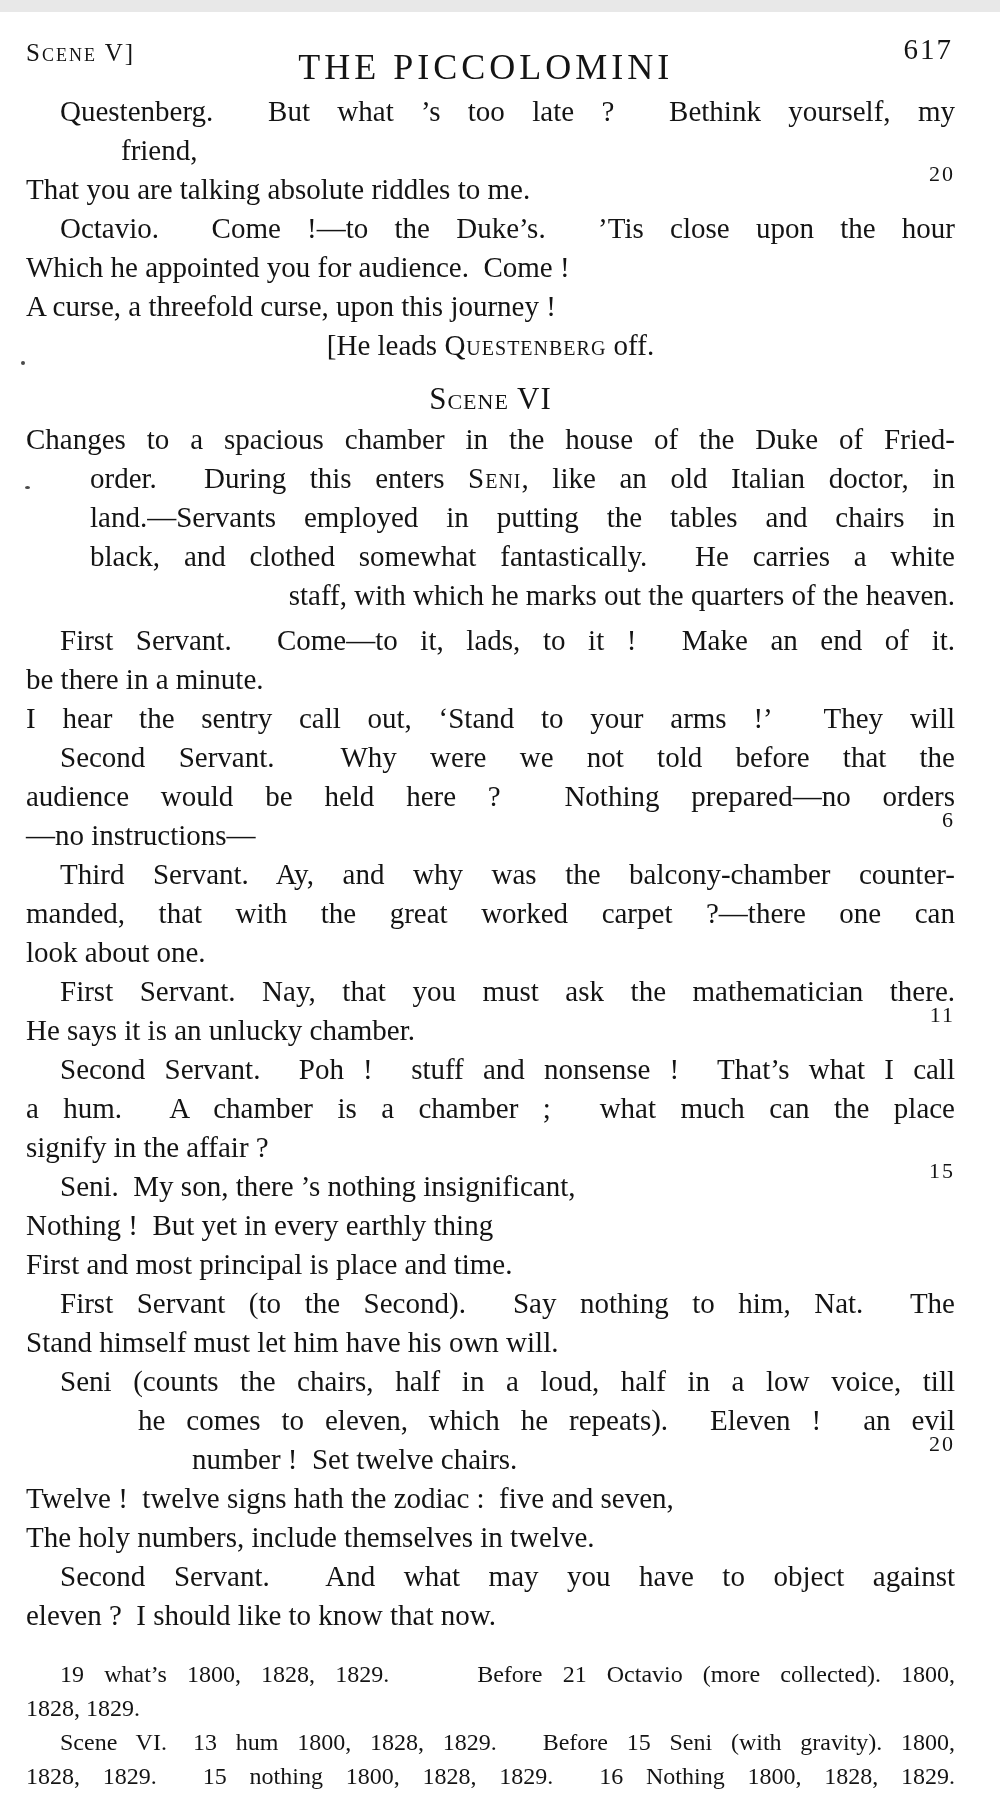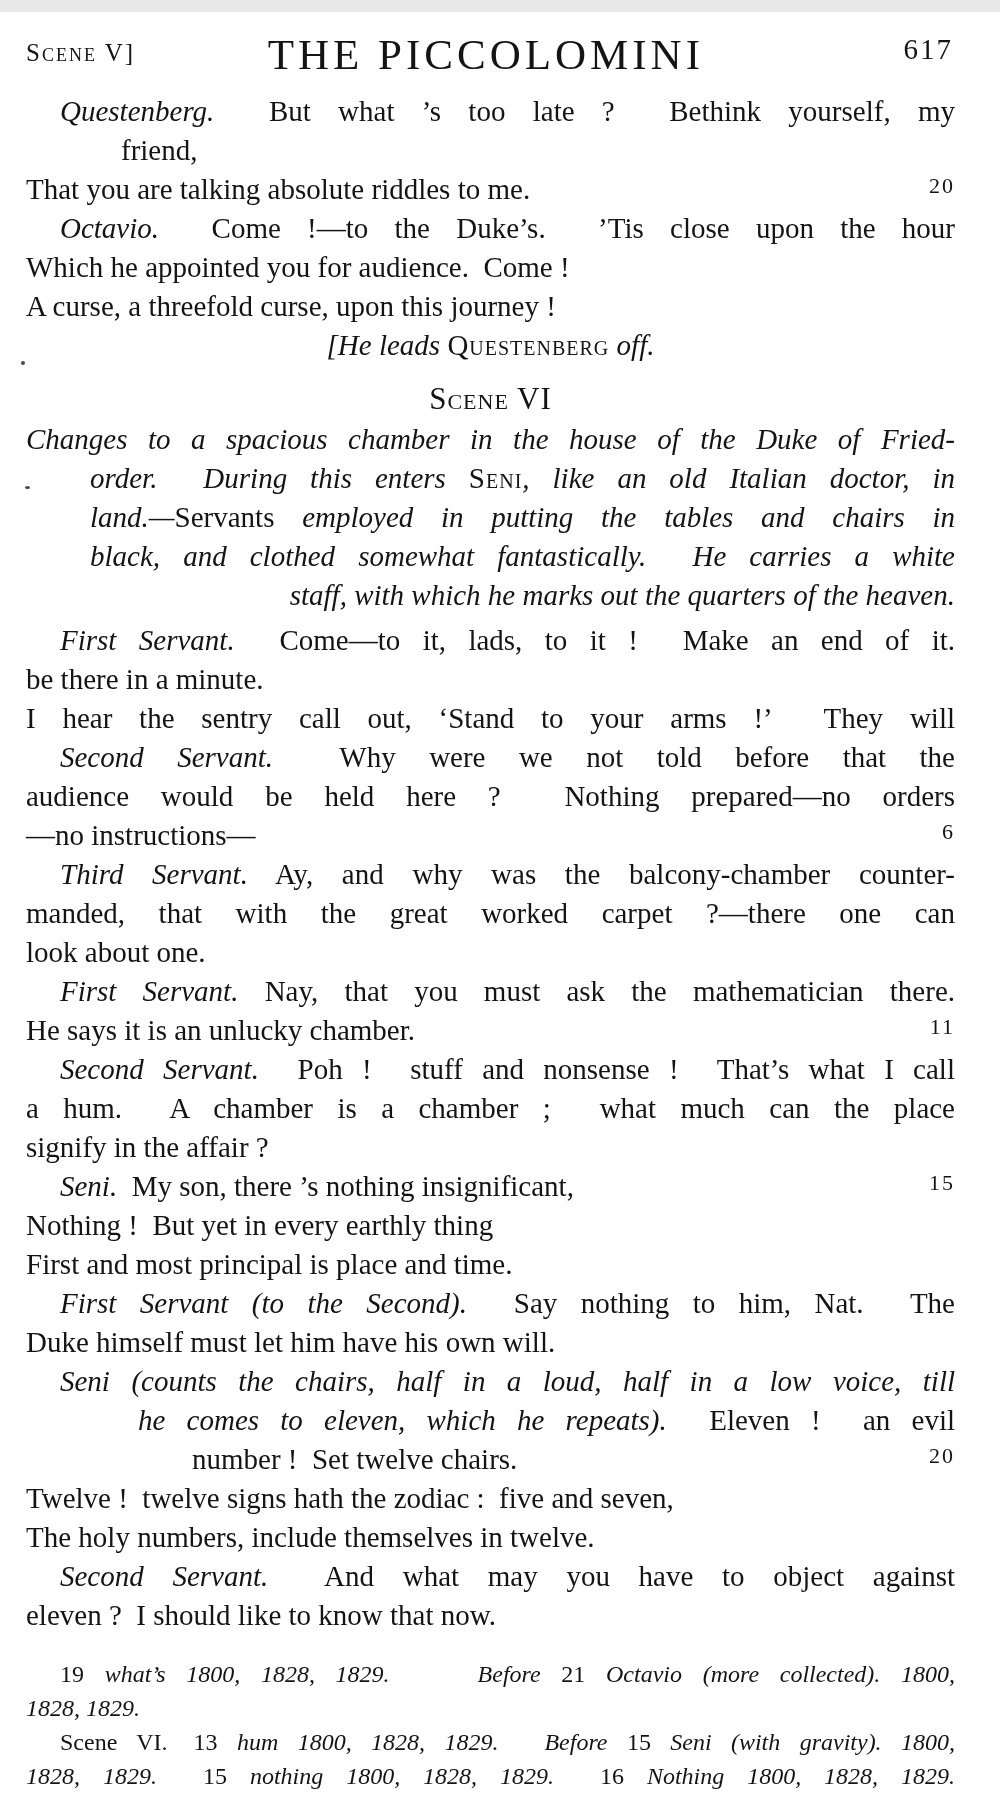--- a/index.html
+++ b/index.html
@@ -29,23 +29,23 @@
     position: absolute;
     left: 0;
     top: 9px;
     font-variant: small-caps;
     font-size: 25px;
     letter-spacing: 2px;
   }
   .page-title {
     position: absolute;
     left: 49.5%;
-    top: 0;
+    top: 16px;
     transform: translateX(-50%);
-    font-size: 43px;
+    font-size: 36px;
     letter-spacing: 4px;
     white-space: nowrap;
   }
   .page-number {
     position: absolute;
     right: 2px;
     top: 3px;
     font-size: 29px;
     letter-spacing: 2px;
     text-align: right;
@@ -69,27 +69,27 @@
   .al-center { text-align: center; margin-left: 0 !important; }
   .heading {
     font-size: 31px;
     line-height: 40px;
     letter-spacing: 1px;
     margin-top: 14px;
     margin-bottom: 1px;
   }
   .dlg-start { margin-top: 6px; }
   .seg-r { font-style: normal; }
-  .seg-i { font-style: italic; }
+  .seg-i { }
   .seg-sc { font-style: normal; font-variant: small-caps; letter-spacing: 1px; }
   .seg-b { font-weight: normal; }
   .lineno {
     position: absolute;
     right: 0;
-    bottom: 4px;
+    bottom: 16px;
     font-size: 22px;
     letter-spacing: 2px;
     font-variant-numeric: oldstyle-nums;
   }
   
   .footnotes { margin-top: 22px; }
   .footnotes .line {
     font-size: 24px;
     line-height: 34px;
   }
@@ -145,21 +145,21 @@
       <div class="line ind0"><span class="seg-r">look about one.</span></div>
       <div class="line ind1 just"><span class="seg-i">First Servant.</span><span class="seg-r"> Nay, that you must ask the mathematician there.</span></div>
       <div class="line ind0"><span class="seg-r">He says it is an unlucky chamber.</span><span class="lineno">11</span></div>
       <div class="line ind1 just"><span class="seg-i">Second Servant.</span><span class="seg-r">  Poh !  stuff and nonsense !  That’s what I call</span></div>
       <div class="line ind0 just"><span class="seg-r">a hum.  A chamber is a chamber ;  what much can the place</span></div>
       <div class="line ind0"><span class="seg-r">signify in the affair ?</span></div>
       <div class="line ind1"><span class="seg-i">Seni.</span><span class="seg-r">  My son, there ’s nothing insignificant,</span><span class="lineno">15</span></div>
       <div class="line ind0"><span class="seg-r">Nothing !  But yet in every earthly thing</span></div>
       <div class="line ind0"><span class="seg-r">First and most principal is place and time.</span></div>
       <div class="line ind1 just"><span class="seg-i">First Servant (to the Second).</span><span class="seg-r">  Say nothing to him, Nat.  The</span></div>
-      <div class="line ind0"><span class="seg-r">Duke himself must let him have his own will.</span></div>
+      <div class="line ind0"><span class="seg-r">Stand himself must let him have his own will.</span></div>
       <div class="line ind1 just"><span class="seg-i">Seni (counts the chairs, half in a loud, half in a low voice, till</span></div>
       <div class="line ind4 just"><span class="seg-i">he comes to eleven, which he repeats).</span><span class="seg-r">  Eleven !  an evil</span></div>
       <div class="line ind5"><span class="seg-r">number !  Set twelve chairs.</span><span class="lineno">20</span></div>
       <div class="line ind0"><span class="seg-r">Twelve !  twelve signs hath the zodiac :  five and seven,</span></div>
       <div class="line ind0"><span class="seg-r">The holy numbers, include themselves in twelve.</span></div>
       <div class="line ind1 just"><span class="seg-i">Second Servant.</span><span class="seg-r">  And what may you have to object against</span></div>
       <div class="line ind0"><span class="seg-r">eleven ?  I should like to know that now.</span></div>
     </div>
 
   <div class="footnotes" id="footnotes">

